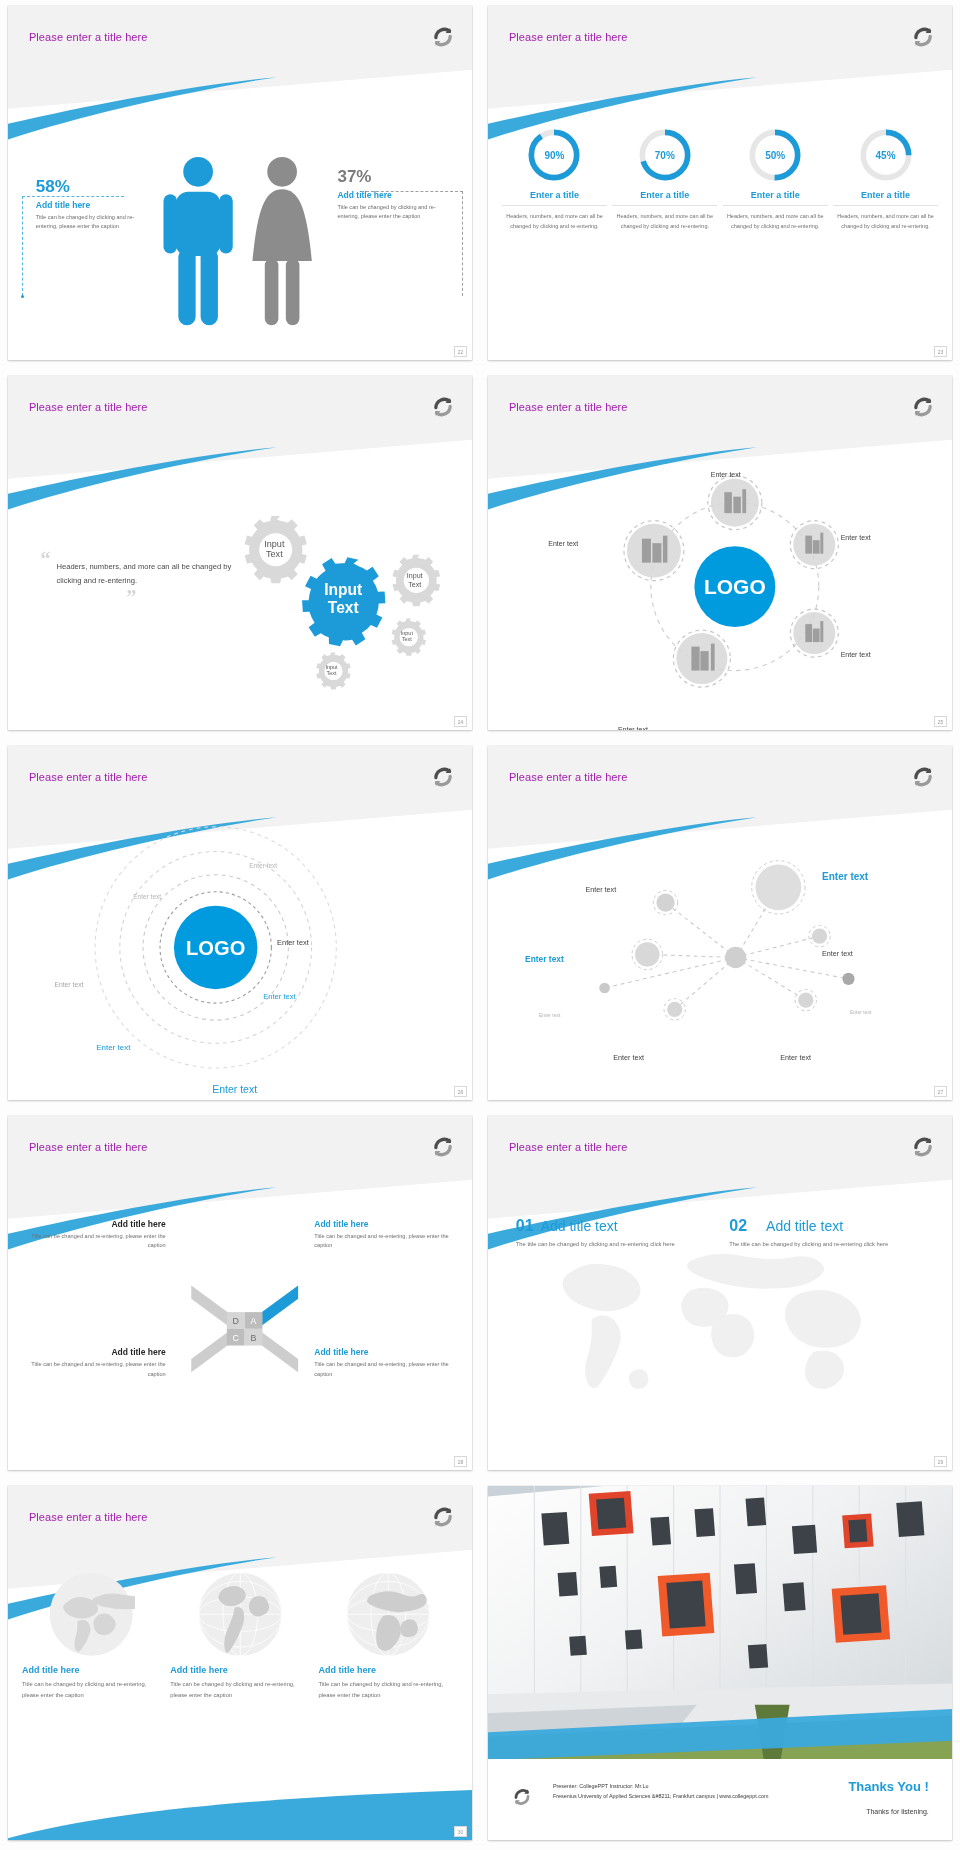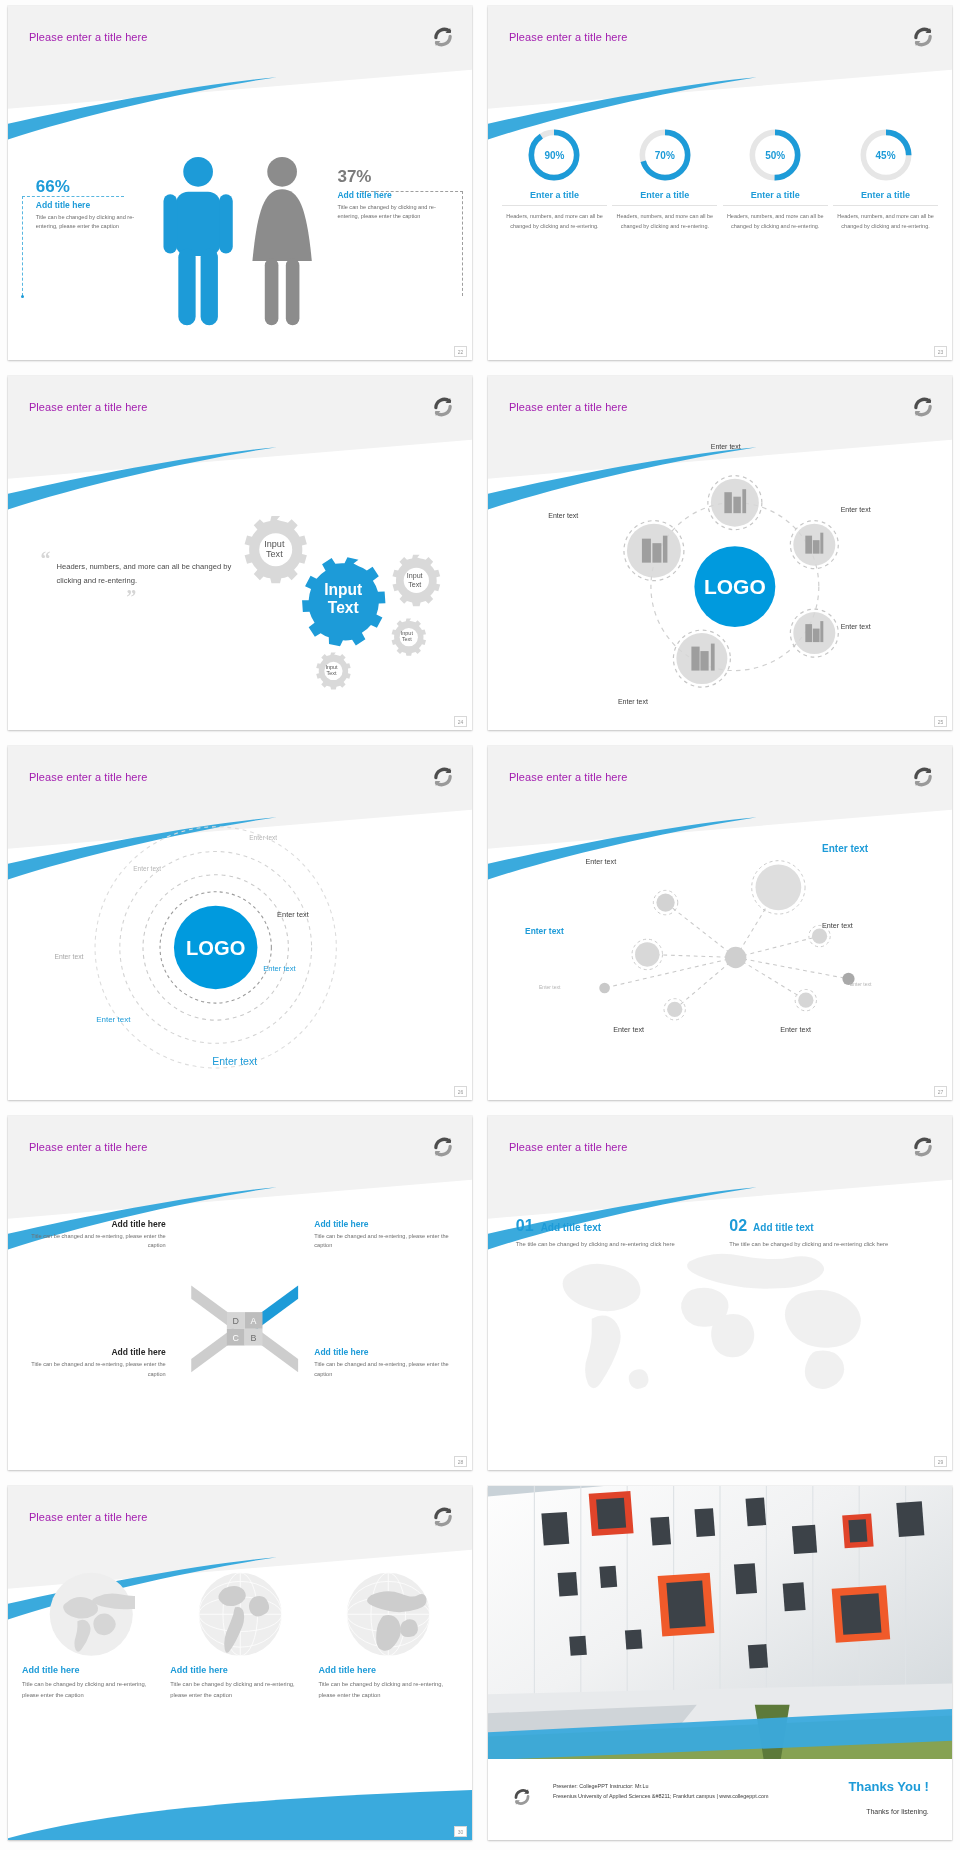--- a/index.html
+++ b/index.html
@@ -82,31 +82,31 @@
 
   
   .quote-block { position:absolute; left:7%; top:28%; width:44%; }
   .quote-mark { font-size:20px; color:#d6d6d6; font-family:"Liberation Serif",serif;
      font-weight:bold; line-height:.7; }
   .quote-txt { font-size:7.6px; color:#4a4a4a; line-height:1.95; margin-left:16px; margin-top:-10px;}
   .quote-mark-end { position:absolute; left:42%; top:92%; font-size:20px; color:#d6d6d6;
      font-family:"Liberation Serif",serif; font-weight:bold;}
 
   
-  .nodelbl { position:absolute; font-size:7px; color:#3c3c3c; white-space:nowrap; }
+  .nodelbl { position:absolute; font-size:7px; color:#3c3c3c; white-space:nowrap;margin-top:28px; }
   .nodelbl.blue { color:#1d9bd8; }
 
   
   .s28-t { font-size:8.5px; font-weight:bold; color:#262626; }
   .s28-t.blue { color:#1d9bd8; }
   .s28-d { font-size:5.6px; color:#6f6f6f; line-height:1.75; margin-top:3px; }
 
   
   .num-big { font-size:16px; font-weight:bold; color:#1d9bd8; font-family:"Liberation Sans",sans-serif;}
-  .s29-t { font-size:10px; font-weight:bold; color:#1d9bd8; }
+  .s29-t { font-size:14px; font-weight:normal; color:#1d9bd8; }
   .s29-d { font-size:5.8px; color:#6f6f6f; line-height:1.8; margin-top:4px; }
 
   
   .g-title { font-size:9px; font-weight:bold; color:#1d9bd8; }
   .g-desc { font-size:5.8px; color:#6f6f6f; line-height:1.8; margin-top:4px; }
 
   
   .photo {
     position:absolute; left:0; top:0; width:100%; height:78%;
     background:
@@ -156,21 +156,21 @@
         </svg>
 
         <svg style="position:absolute; left:51%; top:14%; width:16%; height:76%;" viewBox="0 0 60 140">
           <circle cx="30" cy="14" r="12" fill="#8c8c8c"></circle>
           <path d="M30 28 C16 28, 10 44, 6 86 L54 86 C50 44, 44 28, 30 28 Z" fill="#8c8c8c"></path>
           <rect x="16" y="84" width="11" height="54" rx="5.5" fill="#8c8c8c"></rect>
           <rect x="33" y="84" width="11" height="54" rx="5.5" fill="#8c8c8c"></rect>
         </svg>
 
         <div style="position:absolute; left:6%; top:26%; width:24%;">
-          <div class="s22-pct s22-blue">66%</div>
+          <div class="s22-pct s22-blue">58%</div>
           <div class="s22-sub">Add title here</div>
           <div class="s22-txt">Title can be changed by clicking and re-entering, please enter the caption</div>
         </div>
         <div style="position:absolute; right:4%; top:22%; width:25%;">
           <div class="s22-pct s22-gray">37%</div>
           <div class="s22-sub">Add title here</div>
           <div class="s22-txt">Title can be changed by clicking and re-entering, please enter the caption</div>
         </div>
       </div>
       <div class="pagenum">22</div>
@@ -574,21 +574,21 @@
         </svg>
 
         <div style="position:absolute; left:6%; top:2%; width:42%;">
           <div style="display:flex; align-items:baseline; gap:7px;">
             <span class="num-big">01</span>
             <span class="s29-t">Add title text</span>
           </div>
           <div class="s29-d">The title can be changed by clicking and re-entering click here</div>
         </div>
         <div style="position:absolute; left:52%; top:2%; width:42%;">
-          <div style="display:flex; align-items:baseline; gap:6px;">
+          <div style="display:flex; align-items:baseline; gap:19px;">
             <span class="num-big">02</span>
             <span class="s29-t">Add title text</span>
           </div>
           <div class="s29-d">The title can be changed by clicking and re-entering click here</div>
         </div>
       </div>
       <div class="pagenum">29</div>
     </div>
   </div>
 

